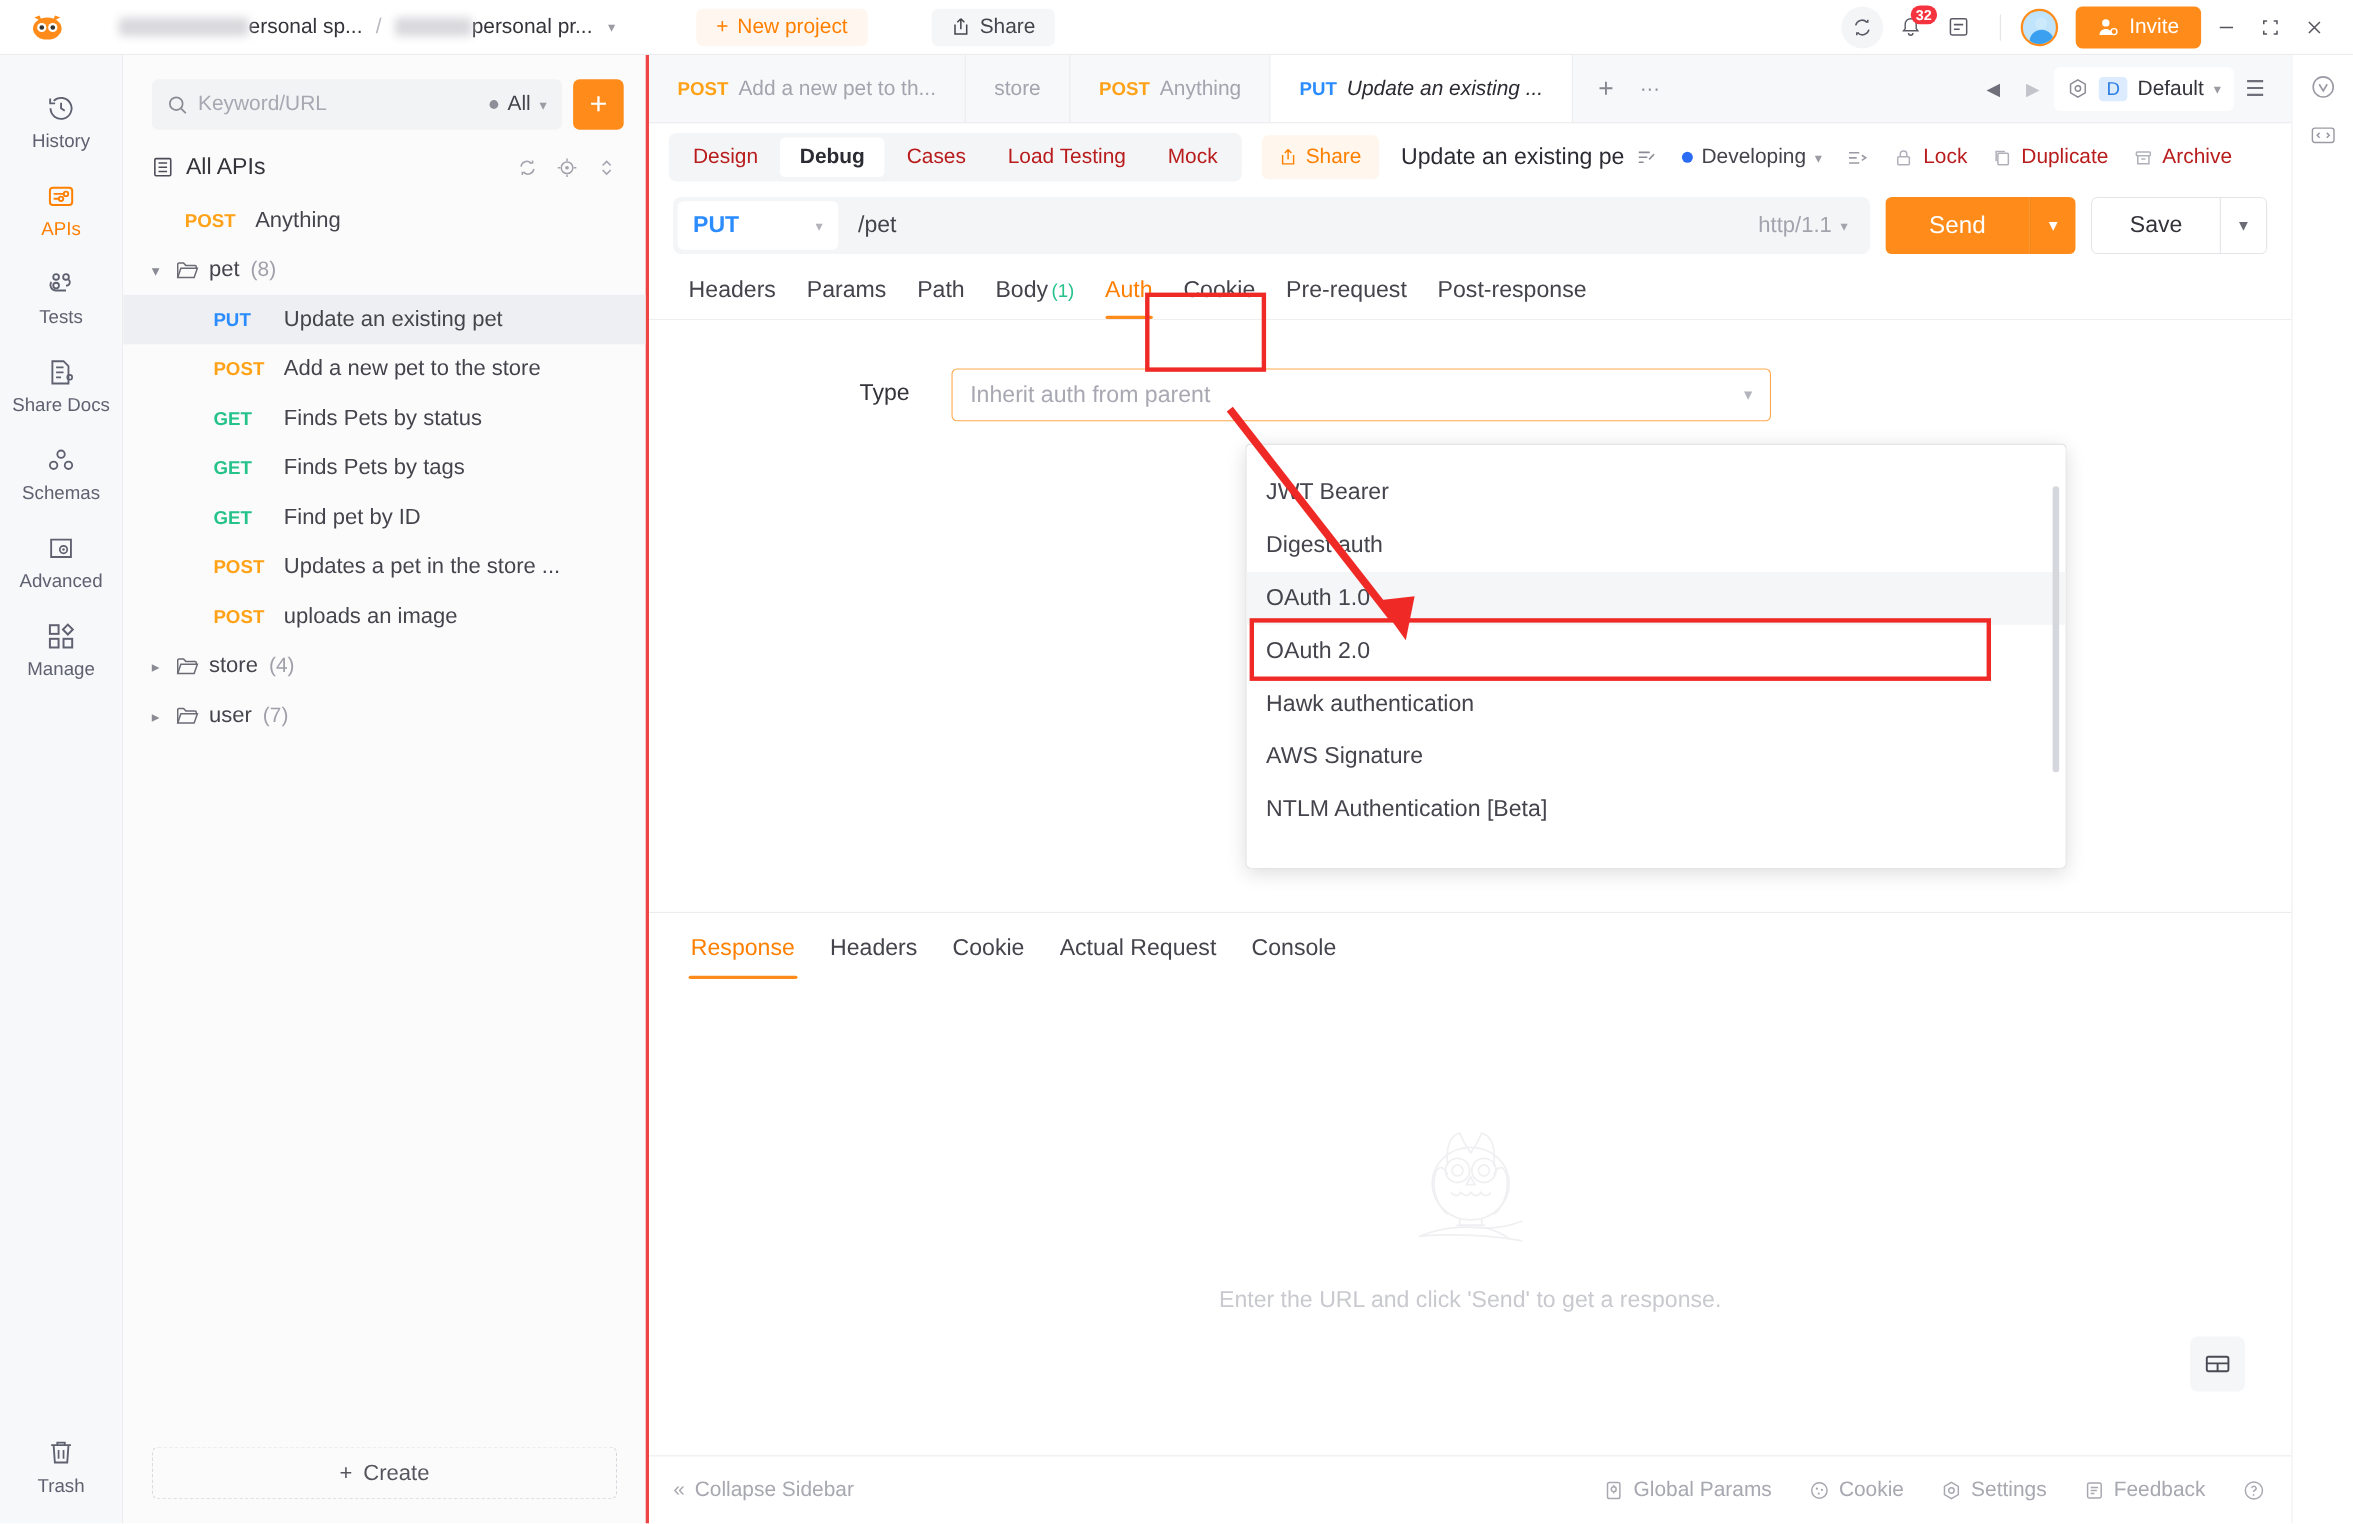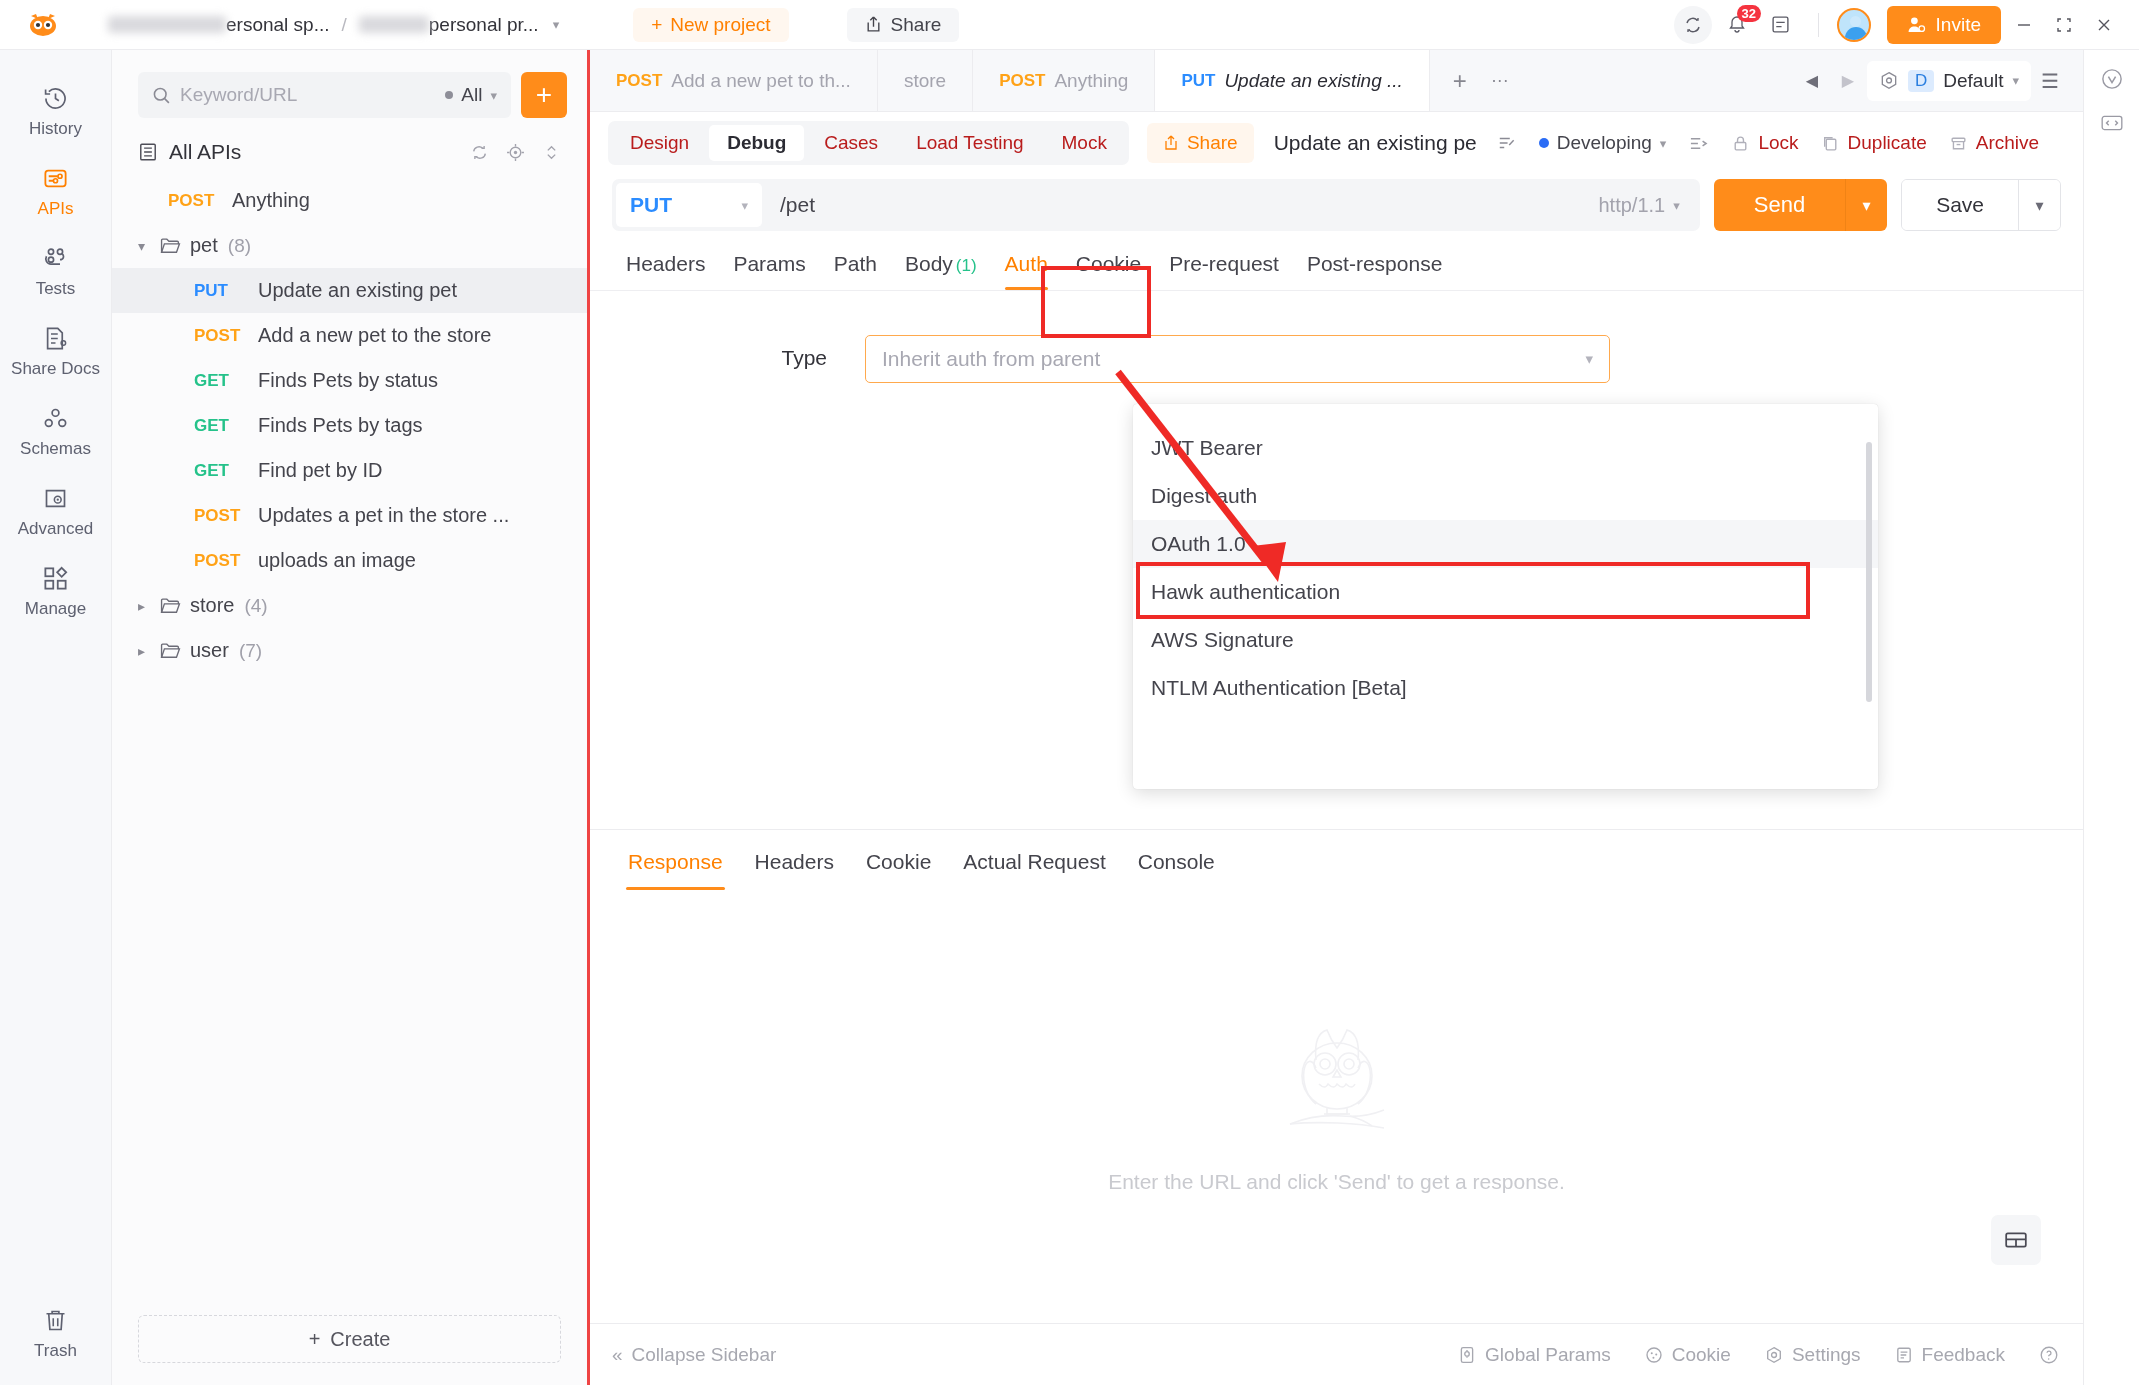--- a/index.html
+++ b/index.html
@@ -173,21 +173,21 @@
   
   .toolbar { height: 62px; min-height: 62px; display: flex; align-items: center; padding: 0 22px 0 18px; gap: 0; }
   .segbar { background: #f4f5f7; border-radius: 7px; padding: 4px; display: flex; gap: 2px; }
   .seg { padding: 7px 18px; border-radius: 5px; font-size: 19px; color: #b91c1c; cursor: pointer; }
   .seg.active { background: #fff; color: #2b2b33; font-weight: 600; }
   .share2 {
     margin-left: 18px; height: 40px; padding: 0 16px; background: #fff6ed;
     color: #ff8000; border-radius: 6px; display: flex; align-items: center; gap: 8px;
     font-size: 19px; cursor: pointer;
   }
-  .apiname { margin-left: 20px; font-size: 21px; color: #2b2b33; display:flex; align-items:center; gap:20px; }
+  .apiname { margin-left: 20px; font-size: 21px; color: #2b2b33; display:flex; align-items:center; gap:10px; }
   .apiname .nm { max-width: 240px; overflow: hidden; white-space: nowrap; text-overflow: clip; }
   .tb-item { display: flex; align-items: center; gap: 8px; font-size: 19px; color: #b91c1c; cursor: pointer; margin-left: 22px; }
   .tb-item.strong { color: #44444c; }
   .dot-blue { width: 10px; height: 10px; border-radius: 50%; background: #2b6cf5; }
 
   
   .urlrow { display: flex; align-items: center; padding: 0 22px 0 22px; gap: 14px; height: 62px; }
   .urlbox { flex: 1; height: 52px; background: #f4f5f7; border-radius: 7px; display: flex; align-items: center; padding: 4px; }
   .methsel {
     width: 146px; height: 44px; background: #fff; border-radius: 5px;
@@ -853,20 +853,21 @@
           </svg>
       </div>
     </div>
   </div>
 
   <div class="dropdown">
     <div class="dd-inner" id="dd-list">
         <div class="ddopt">JWT Bearer</div>
         <div class="ddopt">Digest auth</div>
         <div class="ddopt hover">OAuth 1.0</div>
+        <div class="ddopt">OAuth 2.0</div>
         <div class="ddopt">Hawk authentication</div>
         <div class="ddopt">AWS Signature</div>
         <div class="ddopt">NTLM Authentication [Beta]</div>
       </div>
     <div class="dd-scroll">
         <div class="dd-thumb"></div>
       </div>
   </div>
 
   <div class="ann annbox" style="left:1041px; top:266px; width:110px; height:72px;"></div>

